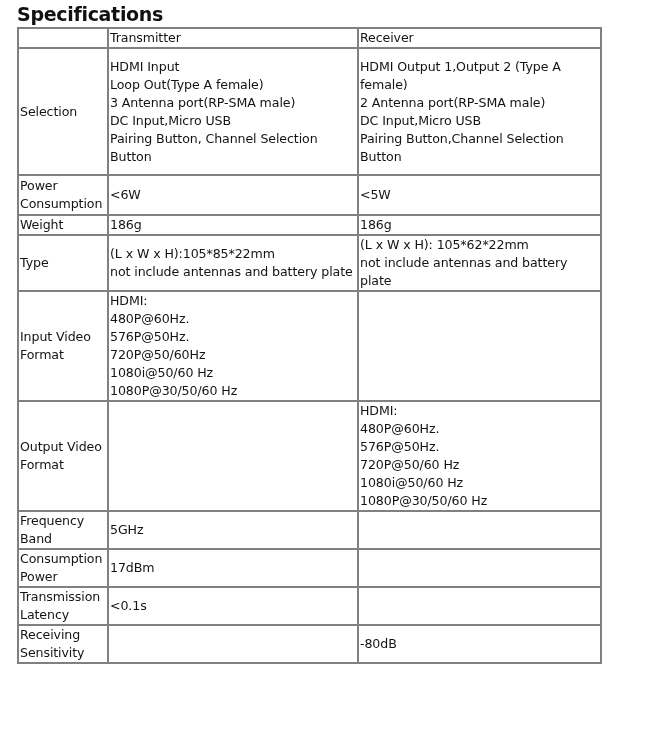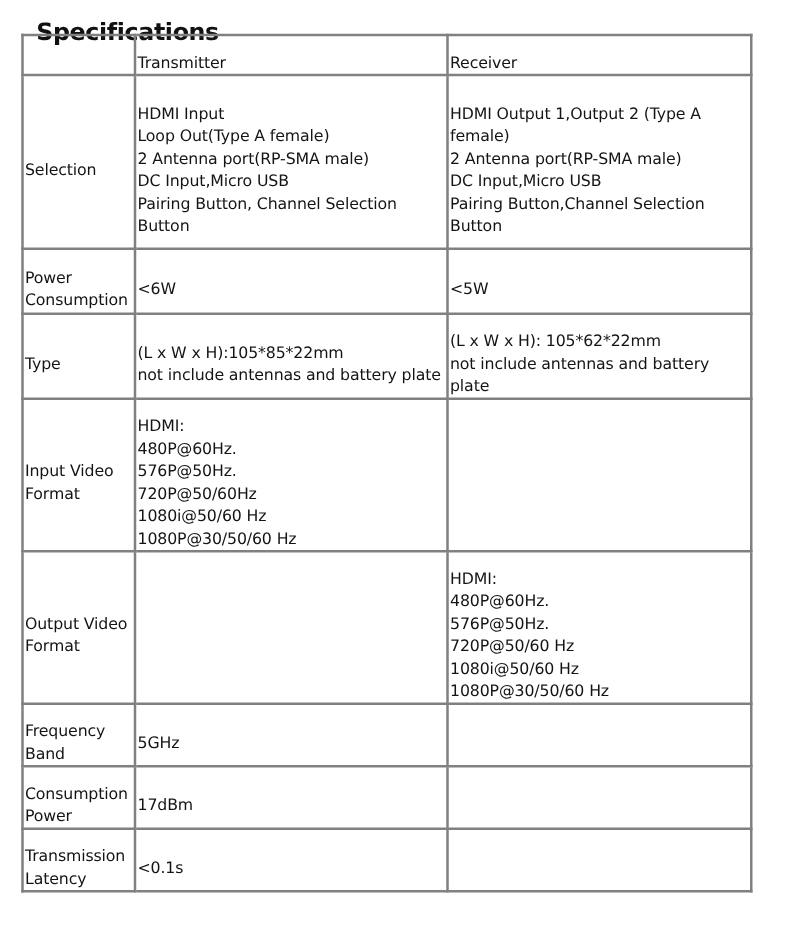--- a/index.html
+++ b/index.html
@@ -5,32 +5,32 @@
   html, body { margin: 0; padding: 0; background: #ffffff; }
   body {
     width: 649px; height: 746px; overflow: hidden; position: relative;
     font-family: "DejaVu Sans", "Liberation Sans", sans-serif;
     color: #111;
   }
   .title {
     position: absolute; left: 17px; top: 1px;
     font-family: "DejaVu Sans", sans-serif;
     font-weight: bold; font-size: 19px; letter-spacing: -0.3px;
-    color: #111; margin: 12px; line-height: 26px;
+    color: #111; margin: 0; line-height: 26px;
   }
   table.spec {
     position: absolute; left: 17px; top: 27px;
     border-collapse: collapse;
     border: 2px solid #7a7a7a;
     table-layout: fixed;
     width: 585px;
   }
   table.spec td {
     border: 2px solid #808080;
-    padding: 12px 0 0 1px;
+    padding: 0 0 0 1px;
     font-size: 12.6px;
     line-height: 18px;
     vertical-align: middle;
     white-space: pre-line;
     color: #141414;
     letter-spacing: -0.1px;
   }
   col.c0 { width: 90px; }
   col.c1 { width: 250px; }
   col.c2 { width: 243px; }
@@ -64,32 +64,37 @@
   <tbody>
     <tr class="r-header">
       <td></td>
       <td>Transmitter</td>
       <td>Receiver</td>
     </tr>
     <tr class="r-interface">
       <td class="label">Selection</td>
       <td>HDMI Input
 Loop Out(Type A female)
-2 Antenna port(RP-SMA male)
+3 Antenna port(RP-SMA male)
 DC Input,Micro USB
 Pairing Button, Channel Selection Button</td>
       <td>HDMI Output 1,Output 2 (Type A female)
  2 Antenna port(RP-SMA male)
  DC Input,Micro USB
 Pairing Button,Channel Selection Button</td>
     </tr>
     <tr class="r-pc">
       <td class="label">Power Consumption</td>
       <td>&lt;6W</td>
       <td>&lt;5W</td>
+    </tr>
+    <tr class="r-weight">
+      <td class="label">Weight</td>
+      <td>186g</td>
+      <td>186g</td>
     </tr>
     <tr class="r-size">
       <td class="label">Type</td>
       <td>(L x W x H):105*85*22mm
 not include antennas and battery plate</td>
       <td>(L x W x H): 105*62*22mm
 not include antennas and battery plate</td>
     </tr>
     <tr class="r-input">
       <td class="label">Input Video Format</td>
@@ -119,14 +124,19 @@
     <tr class="r-txp">
       <td class="label">Consumption Power</td>
       <td>17dBm</td>
       <td></td>
     </tr>
     <tr class="r-lat">
       <td class="label">Transmission Latency</td>
       <td>&lt;0.1s</td>
       <td></td>
     </tr>
+    <tr class="r-sens">
+      <td class="label">Receiving Sensitivity</td>
+      <td></td>
+      <td class="sens-val">-80dB</td>
+    </tr>
   </tbody>
 </table>
 
 </body></html>

